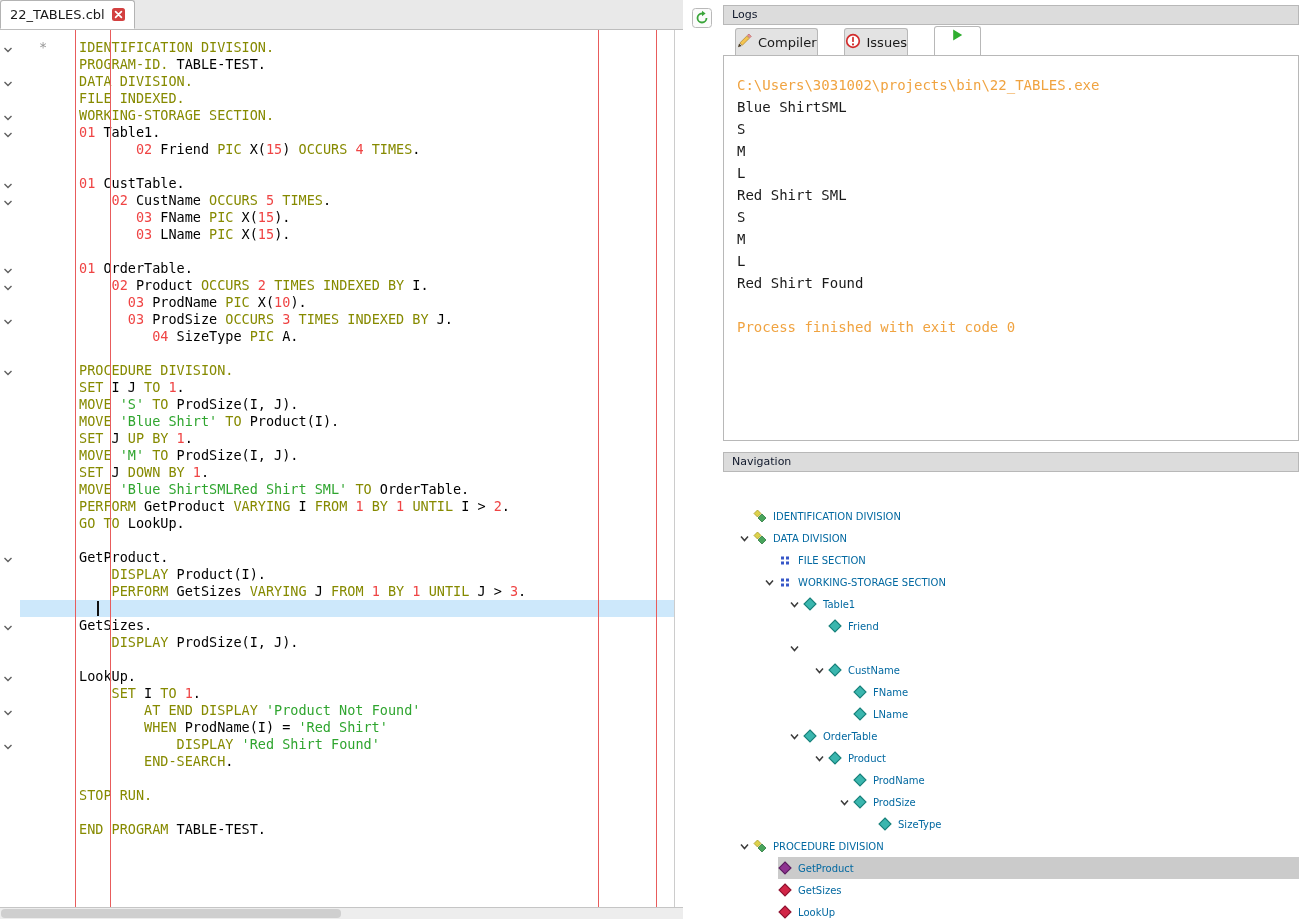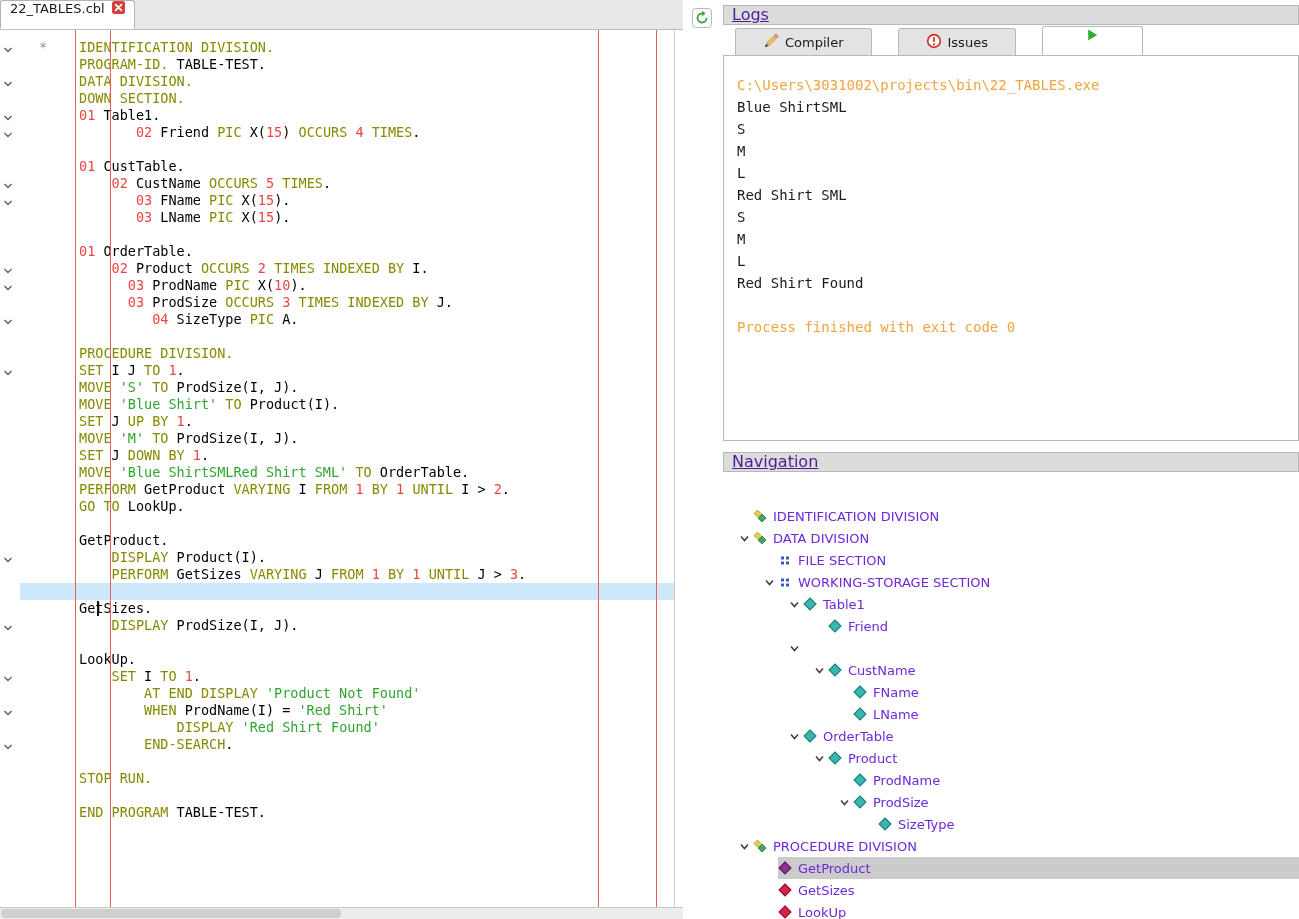--- a/index.html
+++ b/index.html
@@ -4,21 +4,21 @@
 <style>
   *{box-sizing:border-box;margin:0;padding:0;}
   html,body{width:1299px;height:919px;overflow:hidden;background:#fff;
     font-family:"DejaVu Sans","Liberation Sans",sans-serif;}
   body{position:relative;}
 
   
   .editor-pane{position:absolute;left:0;top:0;width:683px;height:919px;background:#fff;}
   .tabbar{position:absolute;left:0;top:0;width:100%;height:30px;background:#e9e9e9;
     border-bottom:1px solid #bdbdbd;display:flex;align-items:flex-end;}
-  .file-tab{height:29px;display:flex;align-items:flex-start;gap:7px;padding:0 9px;background:#fff;
+  .file-tab{height:29px;display:flex;align-items:center;gap:7px;padding:0 9px;background:#fff;
     border:1px solid #b3b3b3;border-bottom:1px solid #fff;border-top-left-radius:3px;
     border-top-right-radius:3px;font-size:13px;color:#1a1a1a;cursor:pointer;}
   .tab-close{display:flex;cursor:pointer;}
 
   .editor-body{position:absolute;left:0;top:30px;width:675px;bottom:12px;background:#fff;
     border-right:1px solid #cccccc;overflow:hidden;}
   .code-lines{position:absolute;left:20px;top:9px;right:0;z-index:2;}
   .code-line{height:17px;line-height:17px;font:13.5px "DejaVu Sans Mono","Liberation Mono",monospace;
     white-space:pre;padding-left:59px;color:#000;}
   .code-line.current{background:#cde8fb;}
@@ -35,43 +35,43 @@
     border-top:1px solid #c5c5c5;cursor:pointer;}
   .hscroll .thumb{position:absolute;left:1px;top:1px;height:9px;width:340px;background:#cfcfcf;border-radius:4px;}
 
   
   .strip{position:absolute;left:683px;top:0;width:40px;height:919px;background:#fff;}
   .strip-icon{position:absolute;left:9px;top:8px;width:20px;height:20px;cursor:pointer;}
 
   
   .right-pane{position:absolute;left:723px;top:0;right:0;height:919px;background:#fff;}
   .panel-title{position:absolute;left:0;right:0;height:20px;background:#dcdcdc;
-    border:1px solid #b8b8b8;font-size:16px;line-height:18px;padding-left:8px;color:#4c1d95;text-decoration:underline;}
+    border:1px solid #b8b8b8;font-size:11px;line-height:18px;padding-left:8px;color:#0f172a;}
   #logs-title{top:5px;}
   #nav-title{top:452px;}
   .log-tabs{position:absolute;left:0;right:0;top:25px;height:30px;display:flex;
     align-items:flex-end;gap:26px;padding-left:12px;}
-  .log-tab{height:27px;display:flex;align-items:center;gap:6px;padding:0 27px;font-size:13px;
+  .log-tab{height:27px;display:flex;align-items:center;gap:6px;padding:0 0;font-size:13px;
     color:#1a1a1a;background:#e3e3e3;border:1px solid #b8b8b8;border-bottom:none;
     border-top-left-radius:3px;border-top-right-radius:3px;cursor:pointer;}
   .log-tab.active{background:#fff;height:29px;flex-direction:column;}
   .console{position:absolute;left:0;right:0;top:55px;height:386px;background:#fff;
     border:1px solid #b8b8b8;padding:21px 0 0 13px;overflow:hidden;}
   .console-line{height:22px;line-height:22px;white-space:pre;color:#1a1a1a;
     font:14px "DejaVu Sans Mono","Liberation Mono",monospace;}
   .console-line.orange{color:#f0a340;}
 
   .tree{position:absolute;left:0;right:0;top:505px;bottom:0;overflow:hidden;}
   .tree-row{height:22px;display:flex;align-items:center;cursor:pointer;}
   .tree-indent{flex:none;height:100%;}
   .tree-exp{flex:none;width:18px;height:14px;display:flex;align-items:center;justify-content:center;}
   .tree-content{flex:1;display:flex;align-items:center;gap:6px;height:100%;}
   .tree-content.selected{background:#cbcbcb;}
   .tree-icon{width:14px;height:14px;flex:none;display:flex;}
-  .tree-label{font-size:13px;color:#6d28d9;}
+  .tree-label{font-size:10px;color:#0369a1;}
 </style>
 </head>
 <body>
 
 <div class="editor-pane">
   <div class="tabbar">
     <div class="file-tab">
       <span>22_TABLES.cbl</span>
       <span class="tab-close">
           <svg width="13" height="13" viewBox="0 0 13 13">
@@ -85,21 +85,22 @@
   <div class="editor-body">
     <div class="star">*</div>
     <div class="margin-line" style="left:75px"></div>
     <div class="margin-line" style="left:110px"></div>
     <div class="margin-line" style="left:598px"></div>
     <div class="margin-line" style="left:656px"></div>
     <div class="code-lines">
         <div class="code-line"><span class="sg-k">IDENTIFICATION DIVISION.</span></div>
         <div class="code-line"><span class="sg-k">PROGRAM-ID.</span><span class="sg-p"> TABLE-TEST.</span></div>
         <div class="code-line"><span class="sg-k">DATA DIVISION.</span></div>
-        <div class="code-line"><span class="sg-k">DOWN SECTION.</span></div>
+        <div class="code-line"><span class="sg-k">FILE INDEXED.</span></div>
+        <div class="code-line"><span class="sg-k">WORKING-STORAGE SECTION.</span></div>
         <div class="code-line"><span class="sg-n">01</span><span class="sg-p"> Table1.</span></div>
         <div class="code-line"><span class="sg-p">       </span><span class="sg-n">02</span><span class="sg-p"> Friend </span><span class="sg-k">PIC</span><span class="sg-p"> X(</span><span class="sg-n">15</span><span class="sg-p">) </span><span class="sg-k">OCCURS</span><span class="sg-p"> </span><span class="sg-n">4</span><span class="sg-p"> </span><span class="sg-k">TIMES</span><span class="sg-p">.</span></div>
         <div class="code-line"></div>
         <div class="code-line"><span class="sg-n">01</span><span class="sg-p"> CustTable.</span></div>
         <div class="code-line"><span class="sg-p">    </span><span class="sg-n">02</span><span class="sg-p"> CustName </span><span class="sg-k">OCCURS</span><span class="sg-p"> </span><span class="sg-n">5</span><span class="sg-p"> </span><span class="sg-k">TIMES</span><span class="sg-p">.</span></div>
         <div class="code-line"><span class="sg-p">       </span><span class="sg-n">03</span><span class="sg-p"> FName </span><span class="sg-k">PIC</span><span class="sg-p"> X(</span><span class="sg-n">15</span><span class="sg-p">).</span></div>
         <div class="code-line"><span class="sg-p">       </span><span class="sg-n">03</span><span class="sg-p"> LName </span><span class="sg-k">PIC</span><span class="sg-p"> X(</span><span class="sg-n">15</span><span class="sg-p">).</span></div>
         <div class="code-line"></div>
         <div class="code-line"><span class="sg-n">01</span><span class="sg-p"> OrderTable.</span></div>
         <div class="code-line"><span class="sg-p">    </span><span class="sg-n">02</span><span class="sg-p"> Product </span><span class="sg-k">OCCURS</span><span class="sg-p"> </span><span class="sg-n">2</span><span class="sg-p"> </span><span class="sg-k">TIMES</span><span class="sg-p"> </span><span class="sg-k">INDEXED BY</span><span class="sg-p"> I.</span></div>

